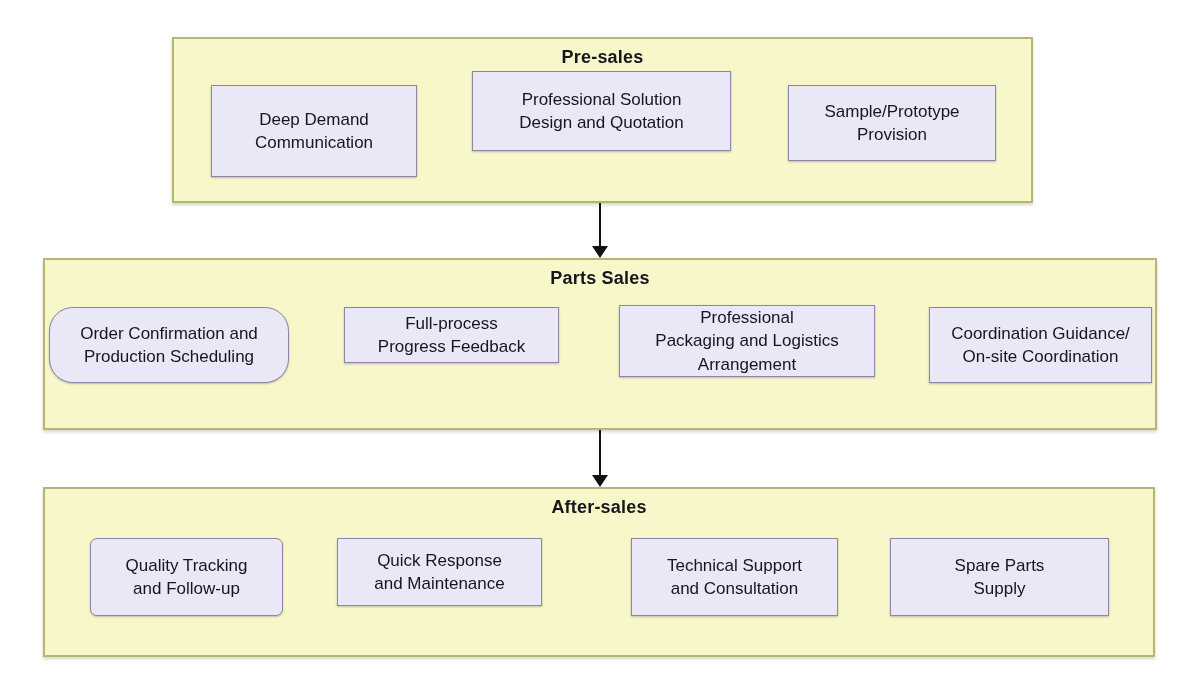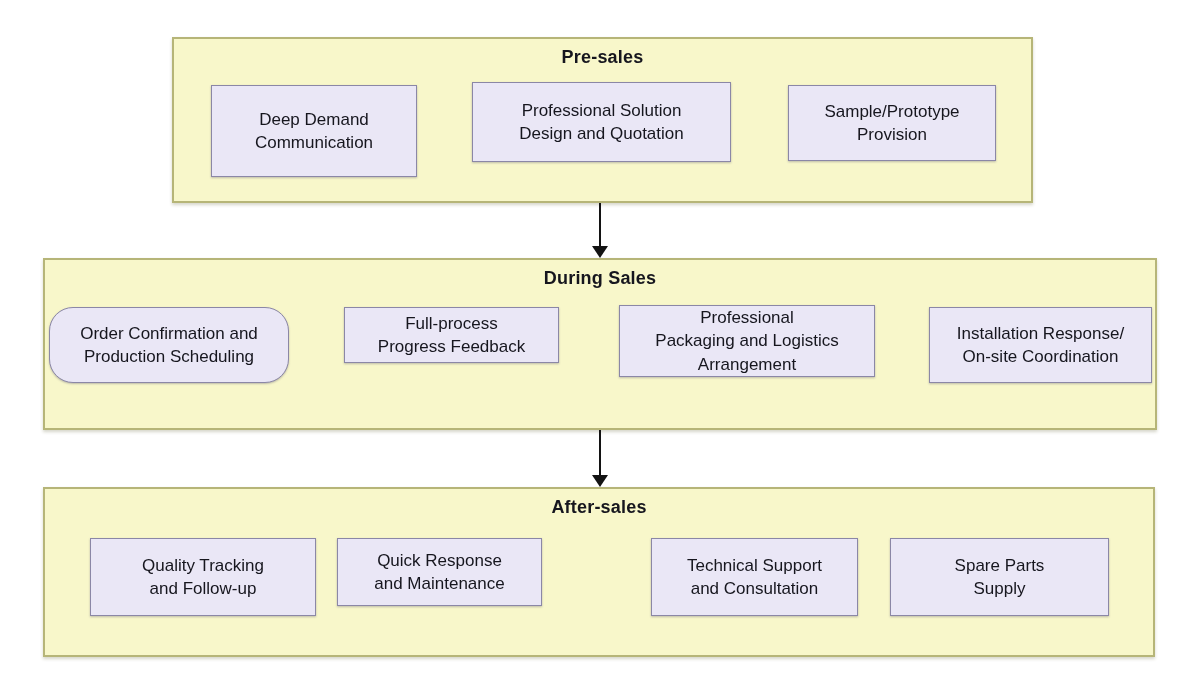--- a/index.html
+++ b/index.html
@@ -72,54 +72,54 @@
 </style>
 </head>
 <body>
 
 <div class="canvas">
 
   <section class="stage" style="left:172px; top:37px; width:861px; height:166px;">
     <h2 class="stage-title">Pre-sales</h2>
     <div class="node" style="left:37px; top:46px; width:206px; height:92px;">Deep Demand
 Communication</div>
-    <div class="node" style="left:298px; top:43px; width:259px; height:80px;">Professional Solution
+    <div class="node" style="left:298px; top:32px; width:259px; height:80px;">Professional Solution
 Design and Quotation</div>
     <div class="node" style="left:614px; top:46px; width:208px; height:76px;">Sample/Prototype
 Provision</div>
   </section>
 
   <div class="arrow" style="left:592px; top:203px; height:55px;">
     <div class="arrow-line"></div>
     <div class="arrow-head"></div>
   </div>
 
   <section class="stage" style="left:43px; top:258px; width:1114px; height:172px;">
-    <h2 class="stage-title">During Sales</h2>
+    <h2 class="stage-title">Parts Sales</h2>
     <div class="node" style="left:4px; top:47px; width:240px; height:76px;border-radius:24px;">Order Confirmation and
 Production Scheduling</div>
     <div class="node" style="left:299px; top:47px; width:215px; height:56px;">Full-process
 Progress Feedback</div>
     <div class="node" style="left:574px; top:45px; width:256px; height:72px;">Professional
 Packaging and Logistics
 Arrangement</div>
-    <div class="node" style="left:884px; top:47px; width:223px; height:76px;">Installation Response/
+    <div class="node" style="left:884px; top:47px; width:223px; height:76px;">Coordination Guidance/
 On-site Coordination</div>
   </section>
 
   <div class="arrow" style="left:592px; top:430px; height:57px;">
     <div class="arrow-line"></div>
     <div class="arrow-head"></div>
   </div>
 
   <section class="stage" style="left:43px; top:487px; width:1112px; height:170px;">
     <h2 class="stage-title">After-sales</h2>
-    <div class="node" style="left:45px; top:49px; width:226px; height:78px;">Quality Tracking
+    <div class="node" style="left:45px; top:49px; width:193px; height:78px;border-radius:7px;">Quality Tracking
 and Follow-up</div>
     <div class="node" style="left:292px; top:49px; width:205px; height:68px;">Quick Response
 and Maintenance</div>
-    <div class="node" style="left:586px; top:49px; width:207px; height:78px;margin-left:20px;">Technical Support
+    <div class="node" style="left:586px; top:49px; width:207px; height:78px;">Technical Support
 and Consultation</div>
     <div class="node" style="left:845px; top:49px; width:219px; height:78px;">Spare Parts
 Supply</div>
   </section>
 
 </div>
 
 </body></html>

